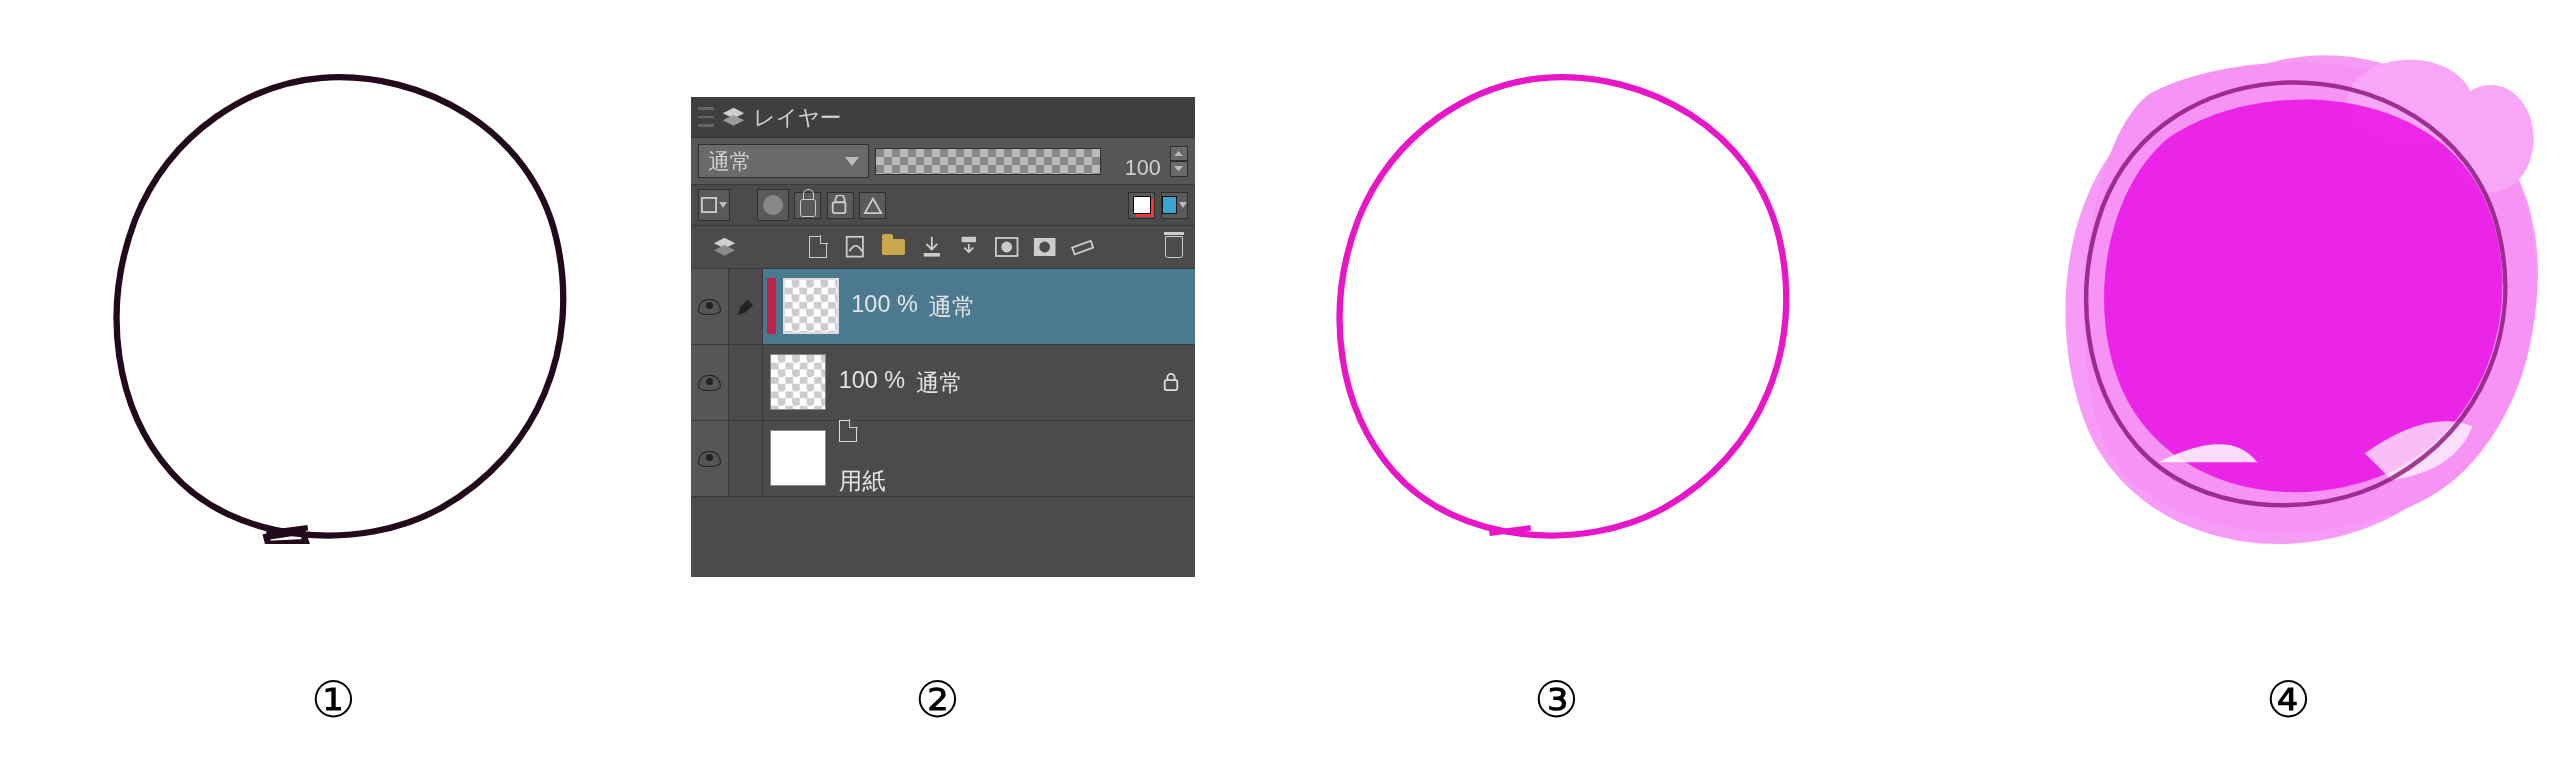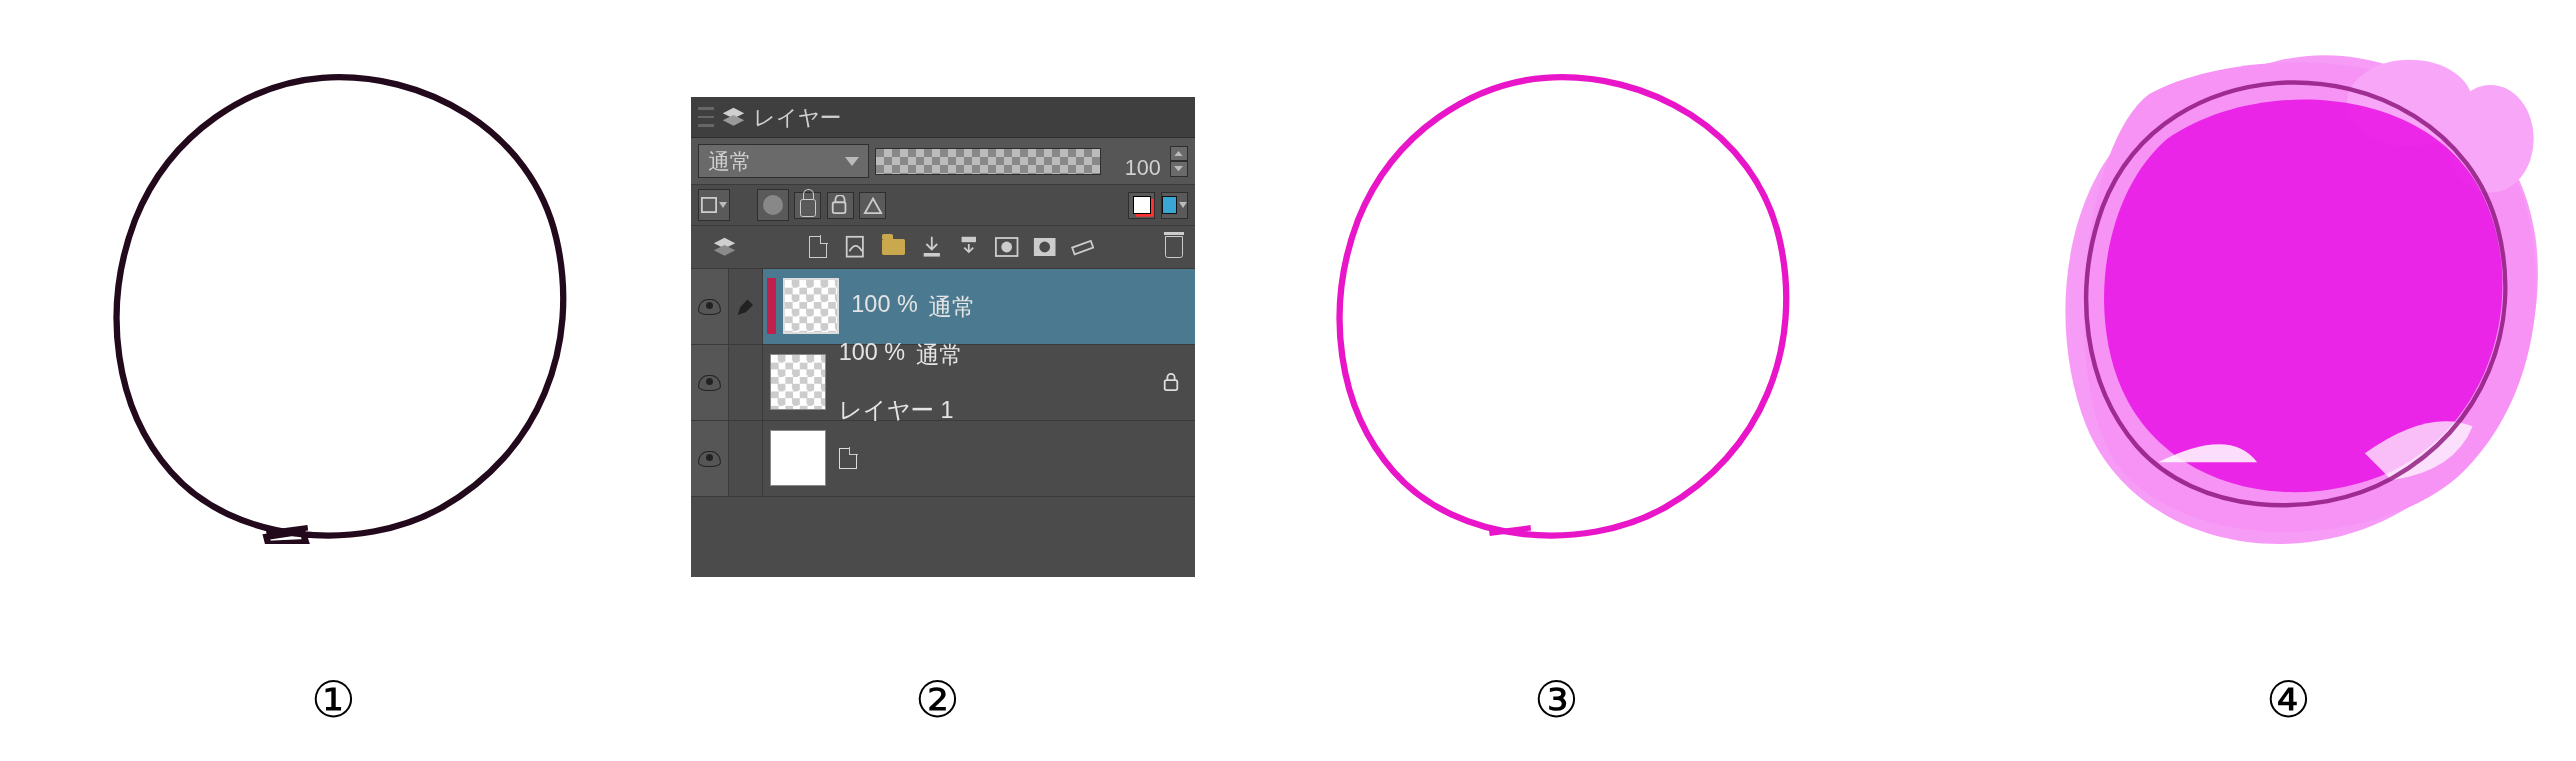--- a/index.html
+++ b/index.html
@@ -243,40 +243,40 @@
           <div class="eye-col">
               <div class="eye"></div>
             </div>
           <div class="gap-col"></div>
           <div class="thumb checker"></div>
           <div class="lbl-col">
             <div class="top">
               <span>100 %</span>
               <span>通常</span>
             </div>
-            <span>レイヤー 1</span>
           </div>
           <div class="rlock">
             <svg width="18" height="20" viewBox="0 0 20 22">
                 <rect x="3" y="9" width="14" height="11" rx="2" fill="none" stroke="#ddd" stroke-width="2"></rect>
                 <path d="M6 9 v-3 a4 4 0 0 1 8 0 v3" fill="none" stroke="#ddd" stroke-width="2"></path>
               </svg>
           </div>
         </div>
 
         <div class="layer-row">
           <div class="eye-col">
               <div class="eye"></div>
             </div>
           <div class="gap-col"></div>
           <div class="thumb" style="background:#fff"></div>
           <div class="lbl-col">
             <div class="top" style="height:21.6px">
               <div class="page-ic" style="border-color:#ddd"></div>
             </div>
+            <span>用紙</span>
           </div>
         </div>
       </div>
     </div>
   </div>
 
   <div class="step" style="left:1322px; top:58px;">
     <svg width="486" height="486" viewBox="0 0 540 540">
       <path d="M 248 22
                C 360 14, 480 80, 508 200

